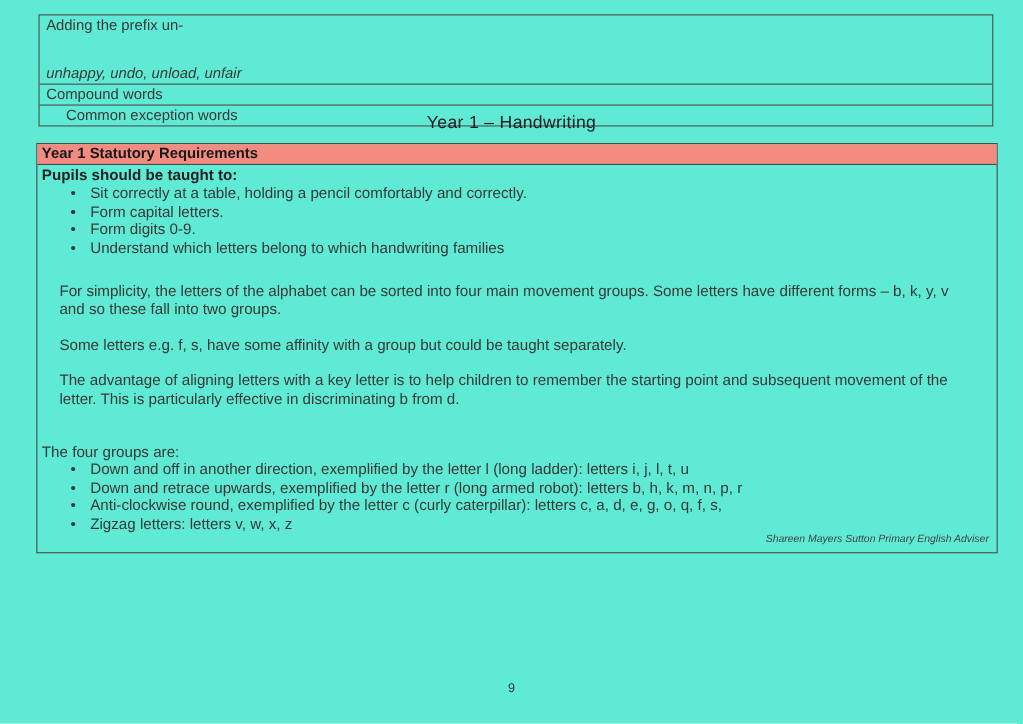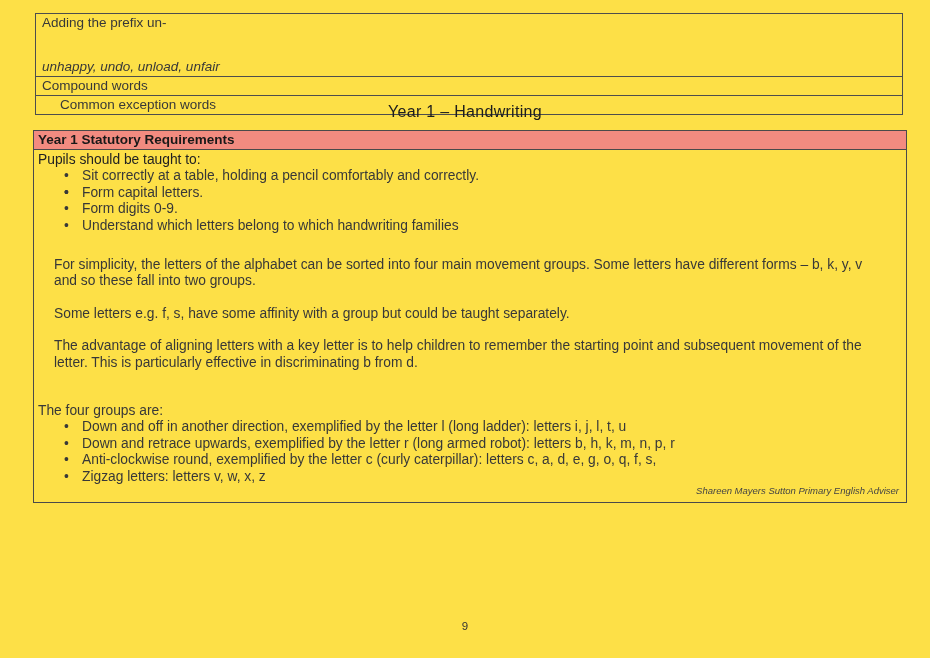--- a/index.html
+++ b/index.html
@@ -4,21 +4,21 @@
 <style>
   html, body {
     margin: 0;
     padding: 0;
     background: #ffffff;
   }
   .page {
     position: relative;
     width: 930px;
     height: 658px;
-    background: #fde047;
+    background: #5eead4;
     font-family: "Liberation Sans", "DejaVu Sans", sans-serif;
     color: #383838;
     overflow: hidden;
   }
 
   
   .top-table {
     position: absolute;
     left: 35px;
     top: 13px;
@@ -64,21 +64,21 @@
     font-weight: bold;
     color: #181818;
     font-size: 13.5px;
     line-height: 16px;
     padding: 1px 4px;
   }
   .section-header.mid { border-top: 1px solid #4a4a4a; }
   .cell {
     padding: 2px 5px 5px 4px;
   }
-  .cell .intro { font-weight: normal; color: #222; }
+  .cell .intro { font-weight: bold; color: #222; }
   .cell p { margin: 16px; }
   .bullet-list {
     list-style: none;
     margin: 0;
     padding: 0;
   }
   .bullet-list li {
     position: relative;
     padding-left: 44px;
   }

